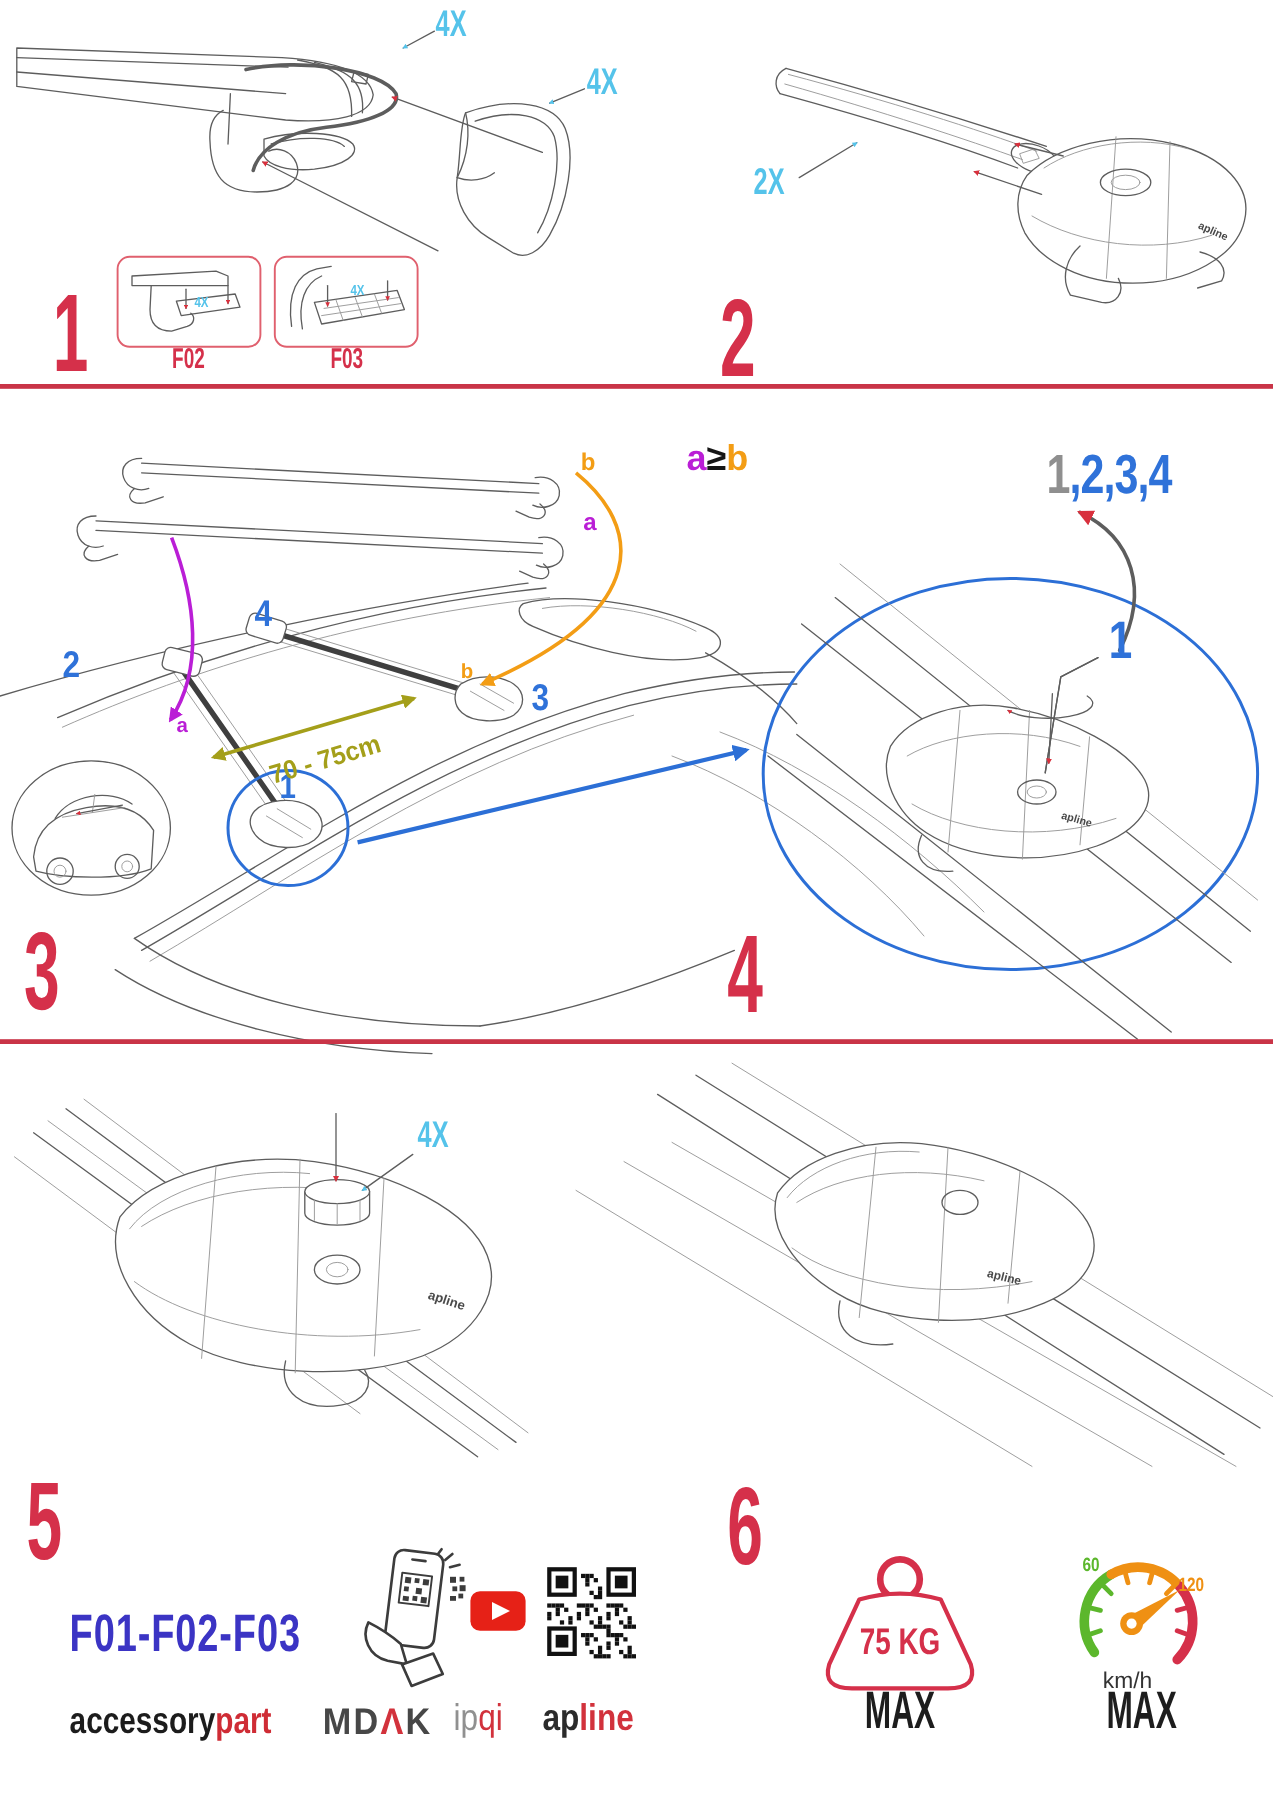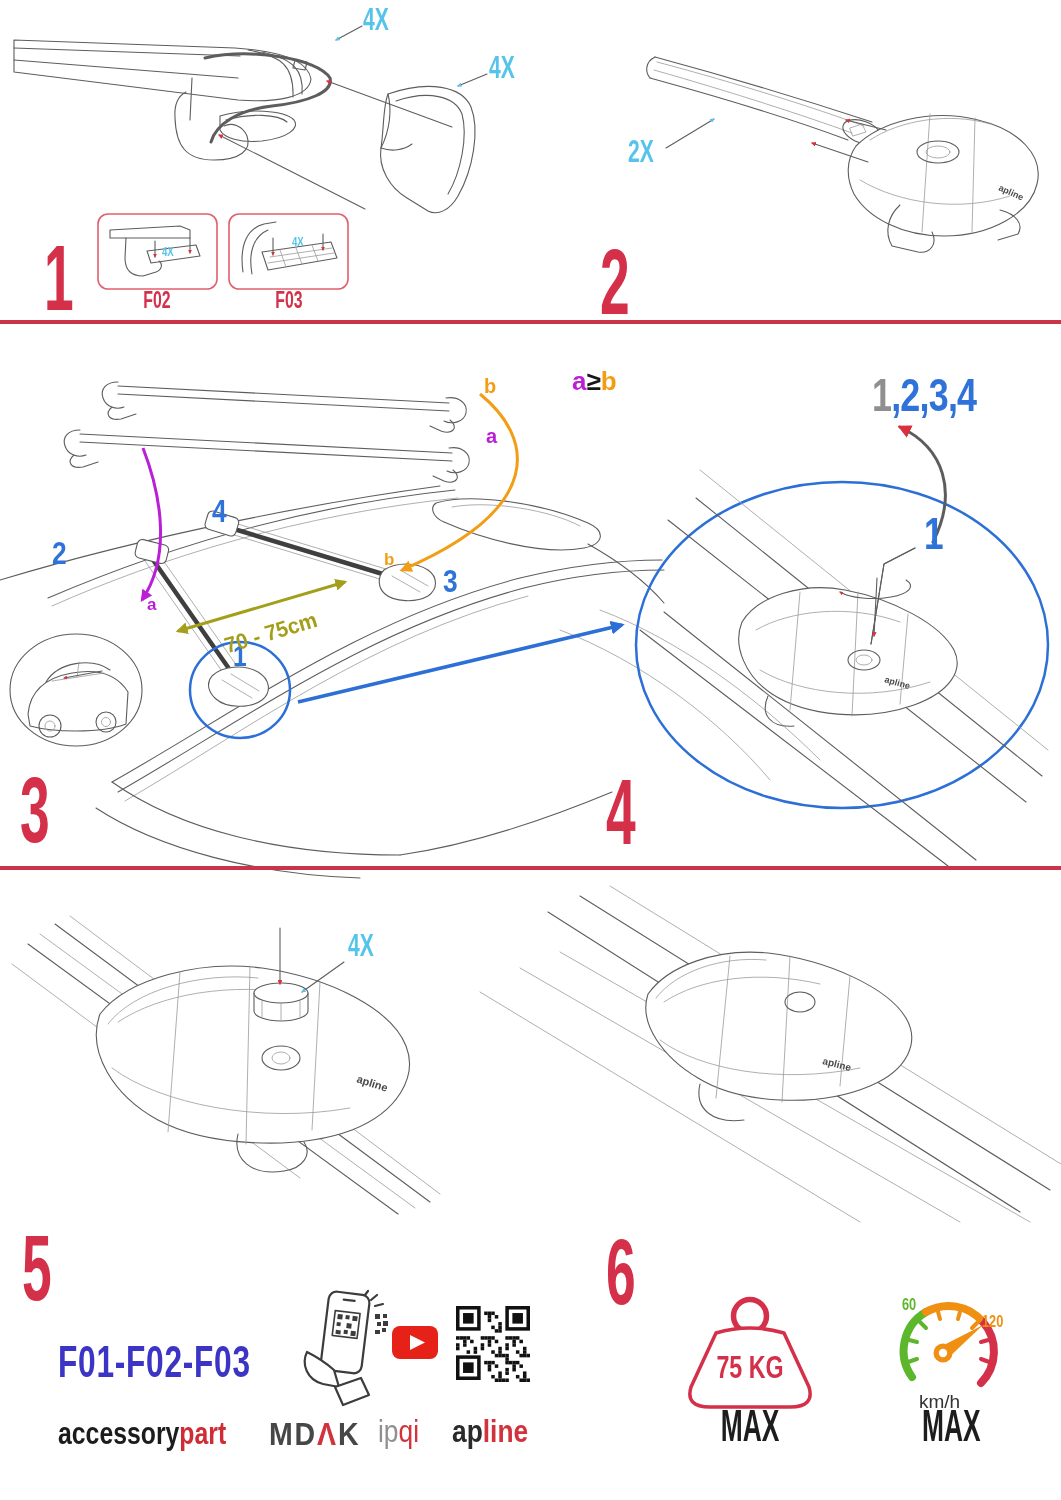--- a/index.html
+++ b/index.html
@@ -6,21 +6,21 @@
   body{width:1061px;height:1500px;position:relative;font-family:"Liberation Sans",sans-serif;overflow:hidden;}
   .page{position:absolute;inset:0;}
   .abs{position:absolute;}
   .lbl{position:absolute;white-space:nowrap;line-height:1;}
   .stepnum{font-weight:700;font-size:92px;color:#d5304a;transform:scaleX(.58);transform-origin:0 0;letter-spacing:-2px;}
   .qty{font-weight:700;font-size:31px;color:#55c3ea;transform:scaleX(.68);transform-origin:0 0;}
   .qtysm{font-weight:700;font-size:12px;color:#55c3ea;transform:scaleX(.8);transform-origin:0 0;}
   .insetlbl{font-weight:700;font-size:24px;color:#d5304a;transform:scaleX(.66);transform-origin:50% 0;text-align:center;width:70px;}
   .bluenum{font-weight:700;font-size:31px;color:#2f72d9;transform:scaleX(.85);transform-origin:0 0;}
   .ptlbl{font-weight:700;font-size:17px;}
-  .rule{font-weight:700;font-size:26px;letter-spacing:0;}
+  .rule{font-weight:700;font-size:30px;letter-spacing:0;}
   .seq{font-weight:700;font-size:46px;transform:scaleX(.78);transform-origin:0 0;letter-spacing:-1px;}
   .dist{font-weight:700;font-size:22px;color:#a49f1a;width:190px;text-align:center;transform:rotate(-16.5deg) scaleX(.95);transform-origin:50% 50%;}
   .divider{position:absolute;left:0;width:1061px;height:4px;background:#c93447;}
   .navycode{font-weight:700;font-size:44px;color:#3b34c4;transform:scaleX(.72);transform-origin:0 0;letter-spacing:1px;}
   .brand{font-size:31px;transform:scaleX(.8);transform-origin:0 0;font-weight:700;letter-spacing:0;}
   .maxlbl{font-weight:700;font-size:44px;color:#1d1d1d;transform:scaleX(.6);transform-origin:50% 0;text-align:center;}
   .speedtick{font-weight:700;font-size:16px;transform:scaleX(.8);transform-origin:0 0;}
   .kmh{font-size:19px;color:#333;text-align:left;}
   .kg{font-weight:700;font-size:31px;color:#d5304a;transform:scaleX(.75);transform-origin:50% 0;text-align:center;width:120px;}
   svg{position:absolute;overflow:visible;}

